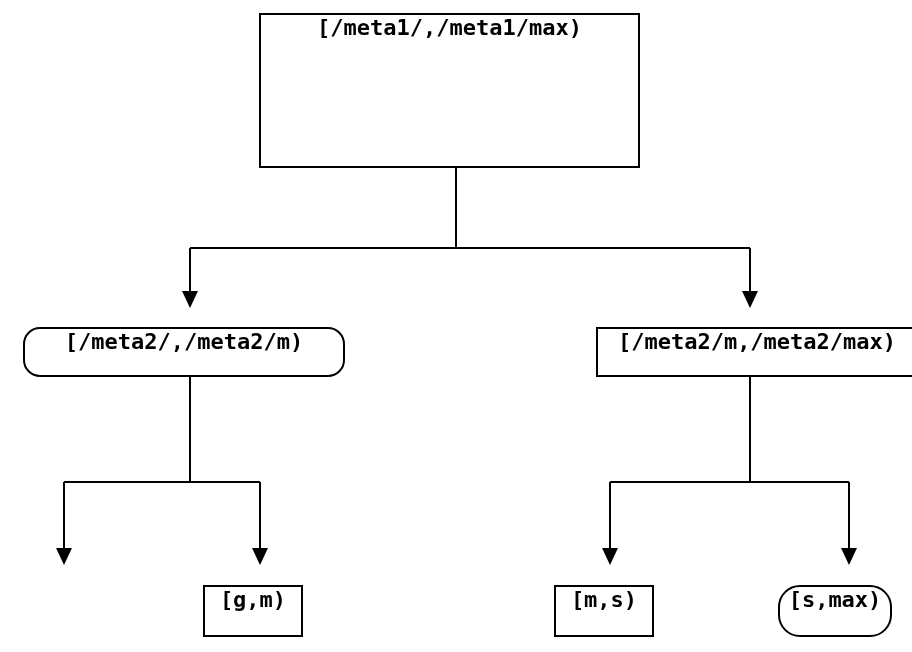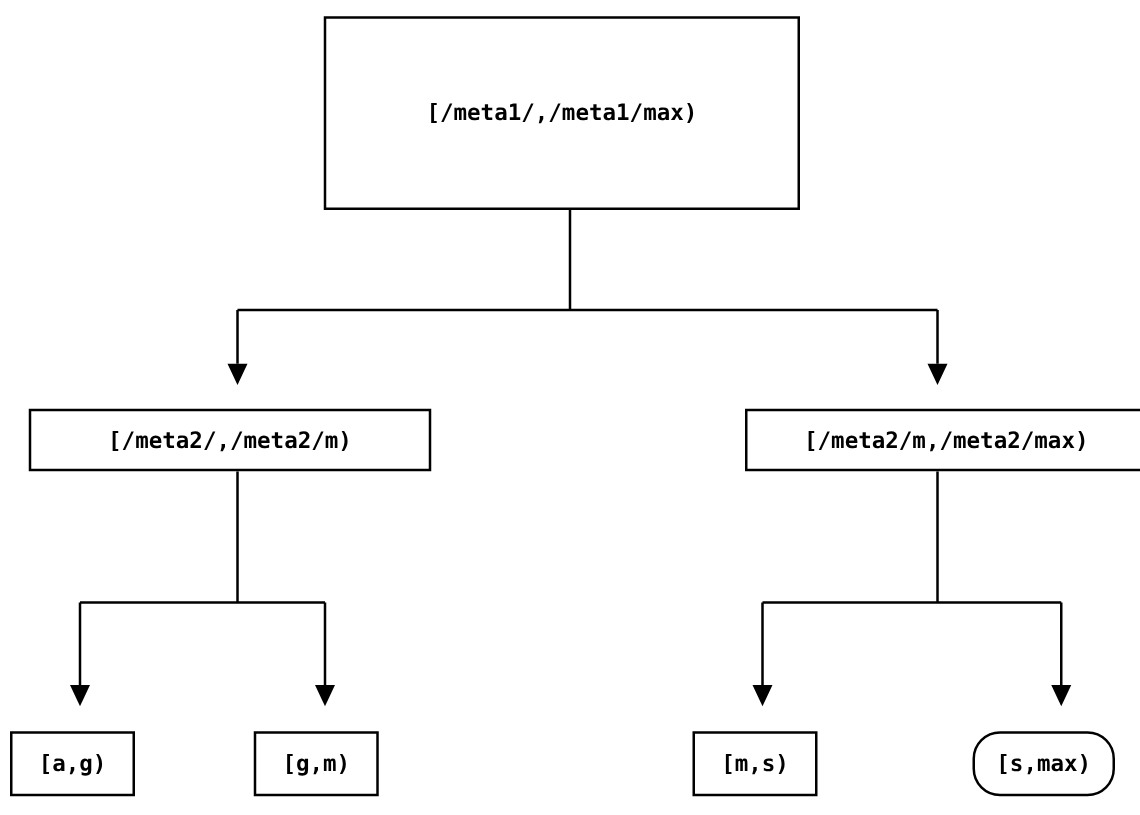--- a/index.html
+++ b/index.html
@@ -31,28 +31,28 @@
     fill: #000000;
     stroke: none;
   }
   .node {
     position: absolute;
     box-sizing: border-box;
     border: 2px solid #000000;
     background: #ffffff;
     color: #000000;
     display: flex;
-    align-items: center;
+    align-items: flex-start;
     justify-content: center;
-    font-size: 18px;
+    font-size: 22px;
     font-weight: 700;
     white-space: nowrap;
   }
   .node-root       { left: 259px; top: 13px;  width: 381px; height: 155px; }
-  .node-left       { left: 23px;  top: 327px; width: 322px; height: 50px; }
+  .node-left       { left: 23px;  top: 327px; width: 322px; height: 50px; border-radius: 17px; }
   .node-right      { left: 580px; top: 327px; width: 322px; height: 50px; margin-left: 16px; }
   .node-leaf-ag    { left: 8px;   top: 585px; width: 100px; height: 52px; }
   .node-leaf-gm    { left: 203px; top: 585px; width: 100px; height: 52px; }
   .node-leaf-ms    { left: 554px; top: 585px; width: 100px; height: 52px; }
   .node-leaf-smax  { left: 778px; top: 585px; width: 114px; height: 52px; border-radius: 22px; }
 </style>
 </head>
 <body>
 
 <div class="canvas">
@@ -83,23 +83,20 @@
   </div>
 
   <div class="node node-left">
     <span>[/meta2/,/meta2/m)</span>
   </div>
 
   <div class="node node-right">
     <span>[/meta2/m,/meta2/max)</span>
   </div>
 
-  <div class="node node-leaf-ag">
-    <span>[a,g)</span>
-  </div>
 
   <div class="node node-leaf-gm">
     <span>[g,m)</span>
   </div>
 
   <div class="node node-leaf-ms">
     <span>[m,s)</span>
   </div>
 
   <div class="node node-leaf-smax">

